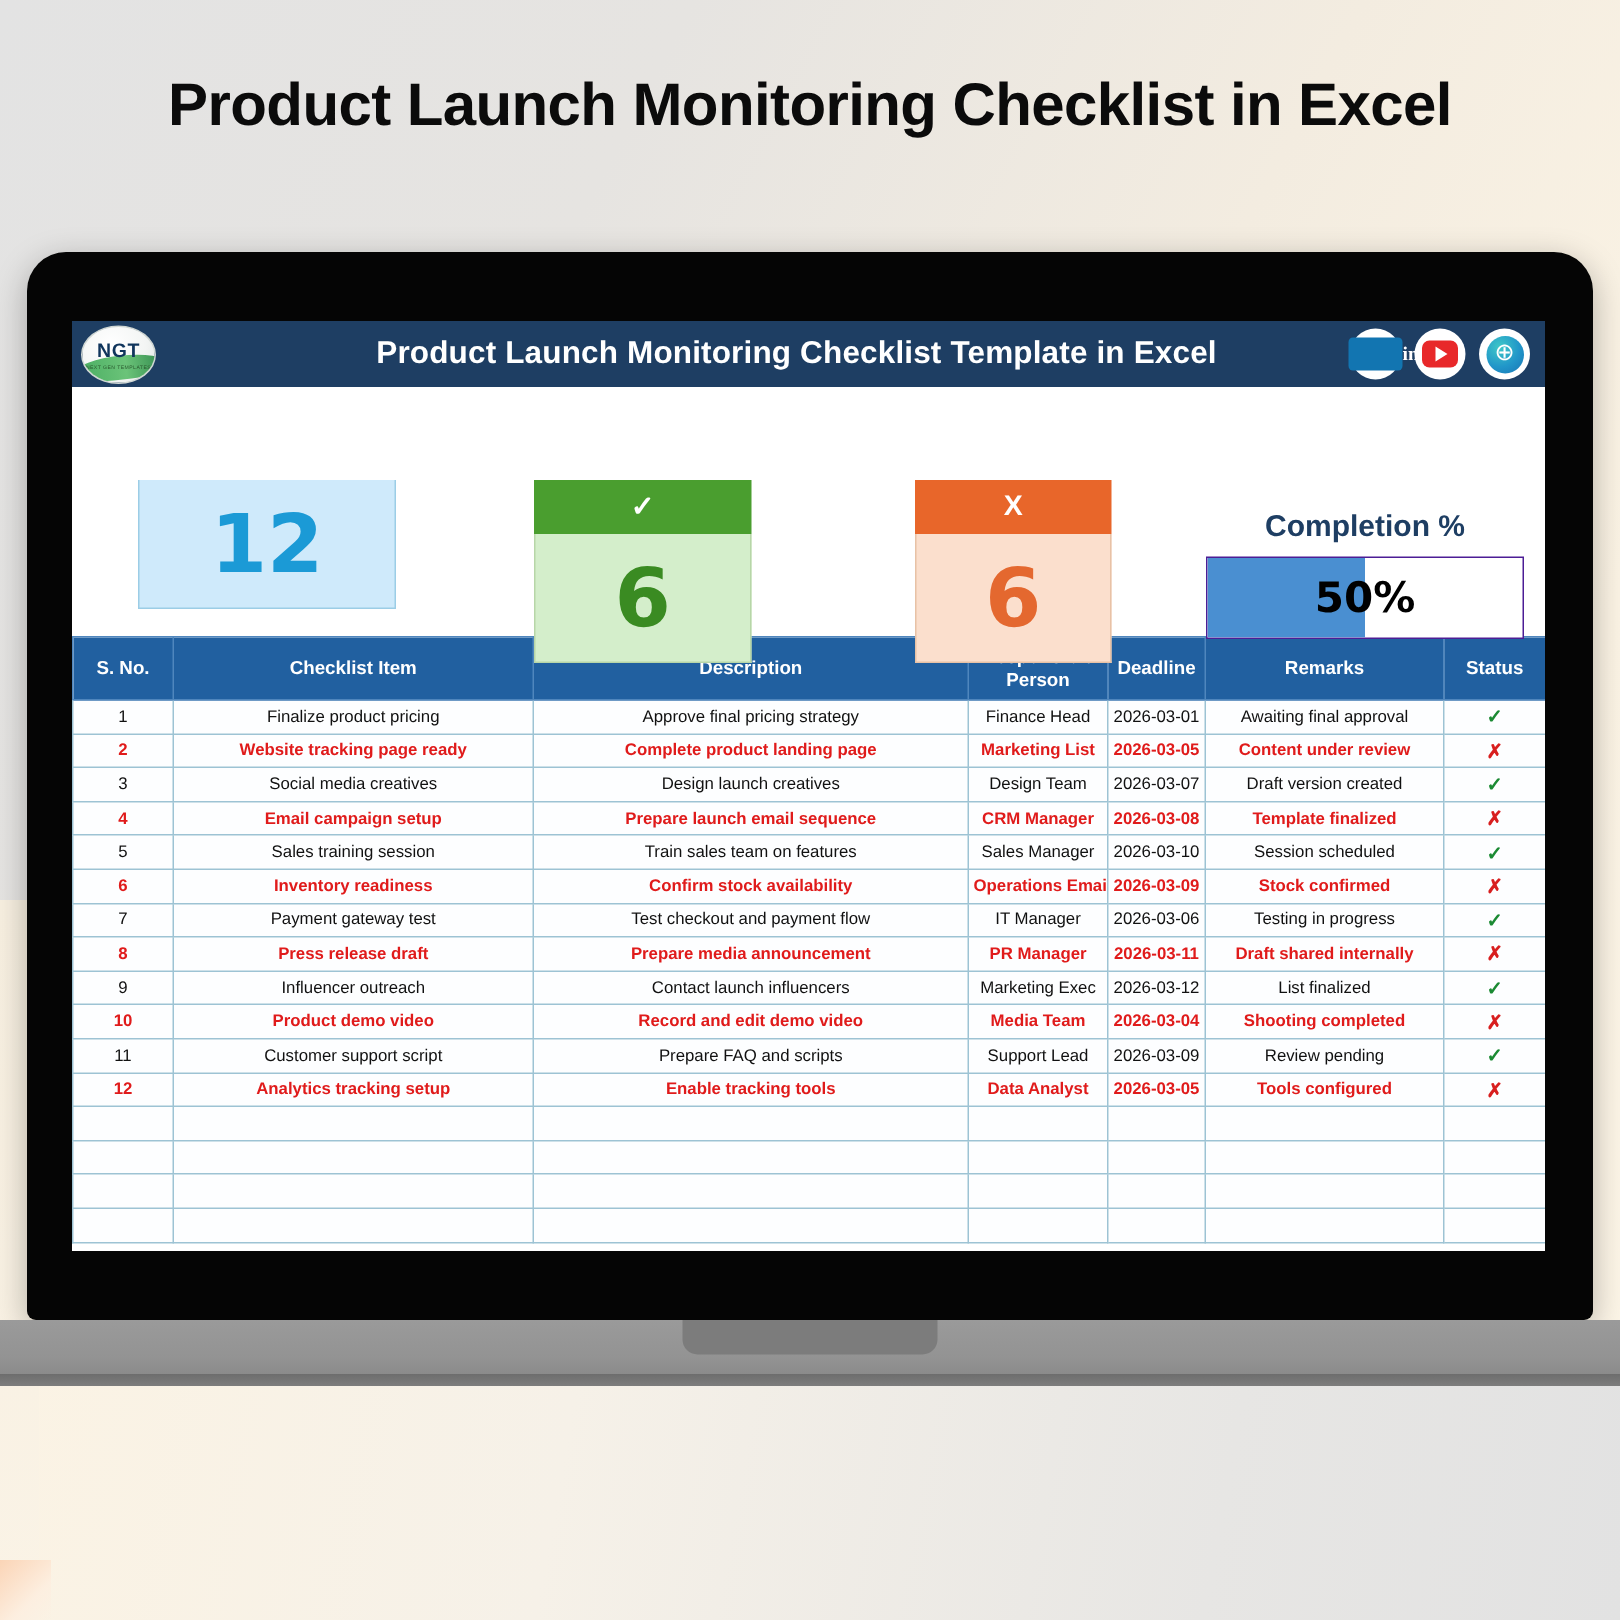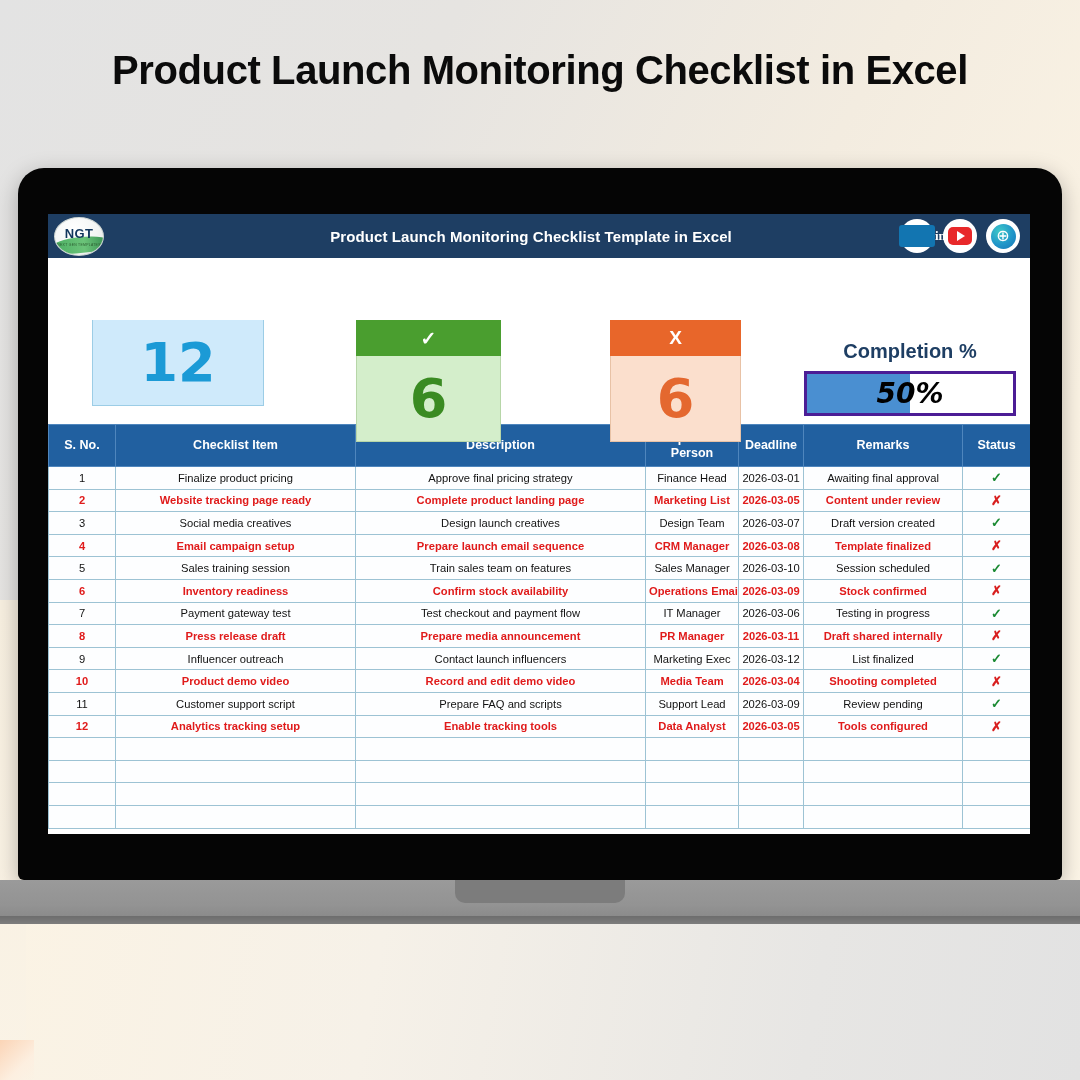--- a/index.html
+++ b/index.html
@@ -83,21 +83,21 @@
     position: relative; z-index: 2;
     font-size: 13px; font-weight: bold; color: #10355c; letter-spacing: .4px;
     line-height: 1;
   }
   .logo-sub {
     position: relative; z-index: 2;
     font-size: 3.4px; color: #2a5a2f; letter-spacing: .3px; margin-top: 3px;
   }
   .banner-title {
     width: 100%; text-align: center;
-    font-size: 15px; font-weight: bold; color: #ffffff;
+    font-size: 21px; font-weight: bold; color: #ffffff;
     letter-spacing: .1px; padding-left: 12px; padding-right: 28px;
   }
   .social-row {
     position: absolute; right: 10px; top: 5px; display: flex; gap: 9px;
   }
   .social-btn {
     width: 34px; height: 34px; border-radius: 50%; background: #ffffff;
     display: flex; align-items: center; justify-content: center;
   }
   .li-glyph {
@@ -144,23 +144,22 @@
   .card-pend { left: 562px; width: 131px; }
   .card-pend .kpi-head { background: #e8662a; }
   .card-pend .kpi-val  { background: #fbdfcd; color: #e4682f; border: 1px solid #e8c2a6; border-top: none; }
 
   .completion-block { position: absolute; left: 756px; top: 82px; width: 212px; }
   .completion-label {
     text-align: center; font-size: 20px; font-weight: bold; color: #1e3e63;
     margin-bottom: 8px;
   }
   .progress-outer {
-    position: relative; height: 45px; border: 3px solid #4c1d95; background: #ffffff;
+    position: relative; height: 55px; border: 1px solid #4c1d95; background: #ffffff;
     overflow: hidden;
-    font-style: italic;
   }
   .progress-fill {
     position: absolute; left: 0; top: 0; height: 100%; background: #4a8fd1;
   }
   .progress-text {
     position: relative; z-index: 2; height: 100%;
     display: flex; align-items: center; justify-content: center;
     font-size: 28px; font-weight: bold; color: #000000;
     font-family: "DejaVu Sans", sans-serif;
   }

